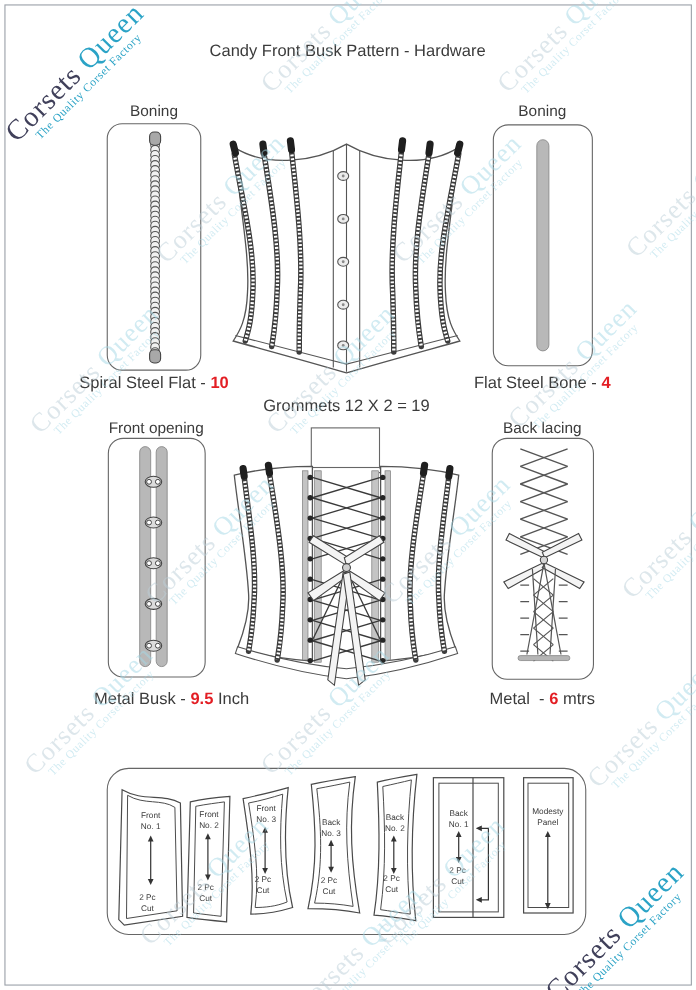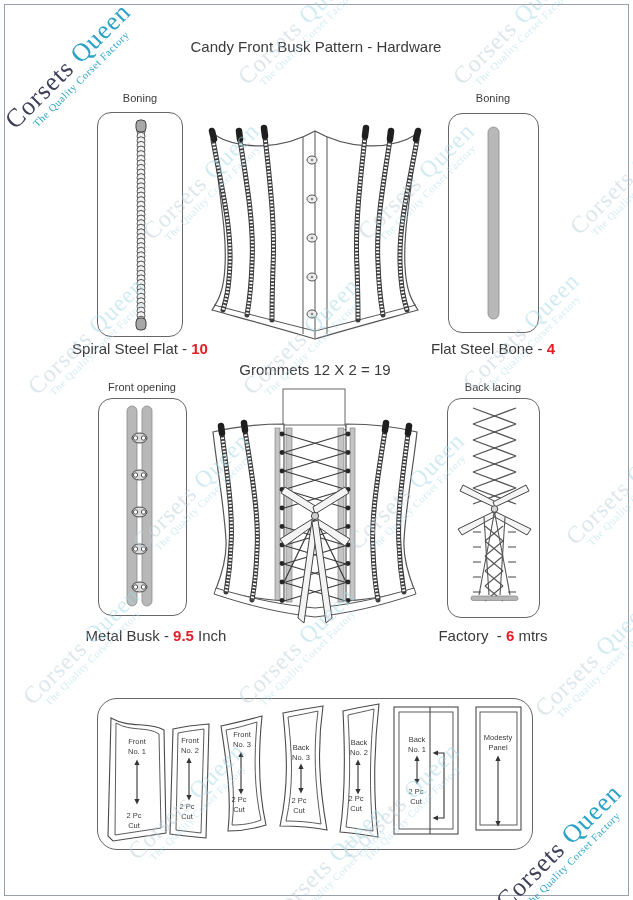--- a/index.html
+++ b/index.html
@@ -2,21 +2,21 @@
 <html style="--red: #e31e24; --wm-dark: #40405a; --wm-teal: #2ba3c6; --wm-light: #a5d8e6;"><head>
 <meta charset="utf-8">
 <style>
   html,body{margin:0;padding:0;background:#fff;}
   .page{position:relative;width:633px;height:900px;background:#fff;overflow:hidden;
         font-family:"Liberation Sans",sans-serif;color:#3a3a3a;}
   .page-border{position:absolute;inset:4px;border:1px solid #9aa0a8;pointer-events:none;}
   .abs{position:absolute;}
   .title{position:absolute;left:316px;top:38px;transform:translateX(-50%);
          font-size:15px;color:#3b3b3b;white-space:pre;}
-  .card-label{position:absolute;transform:translateX(-50%);font-size:11px;color:#3b3b3b;white-space:pre;}
+  .card-label{position:absolute;transform:translateX(-50%);font-size:14px;color:#3b3b3b;white-space:pre;}
   .caption{position:absolute;transform:translateX(-50%);font-size:15px;color:#3b3b3b;white-space:pre;}
   .red{color:var(--red,#e31e24);font-weight:bold;}
   .rbox{position:absolute;border:1.3px solid #666;border-radius:14px;box-sizing:border-box;background:transparent;}
   .bigbox{position:absolute;border:1.3px solid #666;border-radius:20px;box-sizing:border-box;}
   svg{display:block;}
   svg text{font-family:"Liberation Sans",sans-serif;fill:#3a3a3a;}
   
   #wm-layer{position:absolute;inset:0;pointer-events:none;z-index:9;}
   .wm{position:absolute;transform:translate(-50%,-50%) rotate(-45deg);text-align:center;line-height:1.02;white-space:nowrap;}
   .wm .brand{font-family:"Liberation Serif",serif;font-size:26px;letter-spacing:1px;display:block;}
@@ -316,21 +316,21 @@
         <path d="M408,434 C402,480 397,515 399,545 C400,570 402,580 404,592" fill="none" stroke="#3d3d3d" stroke-width="5" stroke-linecap="round"></path>
         <path d="M408,434 C402,480 397,515 399,545 C400,570 402,580 404,592" fill="none" stroke="#ffffff" stroke-width="3" stroke-dasharray="1.7 1.7"></path>
         <path d="M409,426 L408,433" stroke="#1f1f1f" stroke-width="6.5" stroke-linecap="round" fill="none"></path>
         <path d="M385,431 C377,480 371,520 373,550 C374,578 376,588 378,600" fill="none" stroke="#3d3d3d" stroke-width="5" stroke-linecap="round"></path>
         <path d="M385,431 C377,480 371,520 373,550 C374,578 376,588 378,600" fill="none" stroke="#ffffff" stroke-width="3" stroke-dasharray="1.7 1.7"></path>
         <path d="M386,423 L385,430" stroke="#1f1f1f" stroke-width="6.5" stroke-linecap="round" fill="none"></path>
       </g>
   </svg>
 
   <div class="caption" style="left:156px;top:627px"><span>Metal Busk - </span><span class="red">9.5</span><span> Inch</span></div>
-  <div class="caption" style="left:493px;top:627px"><span>Factory  - </span><span class="red">6</span><span> mtrs</span></div>
+  <div class="caption" style="left:493px;top:627px"><span>Metal  - </span><span class="red">6</span><span> mtrs</span></div>
 
   <div class="bigbox" style="left:97px;top:698px;width:436px;height:152px"></div>
 
   <svg class="abs" style="left:97px;top:698px" width="436" height="152" viewBox="97 698 436 152">
     <g fill="none" stroke="#4a4a4a" stroke-width="1.1">
       <g>
         <path d="M111,718 C130,729 148,721 164,730 L166,833 L113,841 L108,836 Z"></path>
         <path d="M116,723 C131,732 147,726 159,734 L161,828 L115,835 Z" stroke-width="0.9"></path>
         <text x="137" y="744" font-size="7.5" text-anchor="middle" stroke="none">Front</text>
         <text x="137" y="754" font-size="7.5" text-anchor="middle" stroke="none">No. 1</text>

